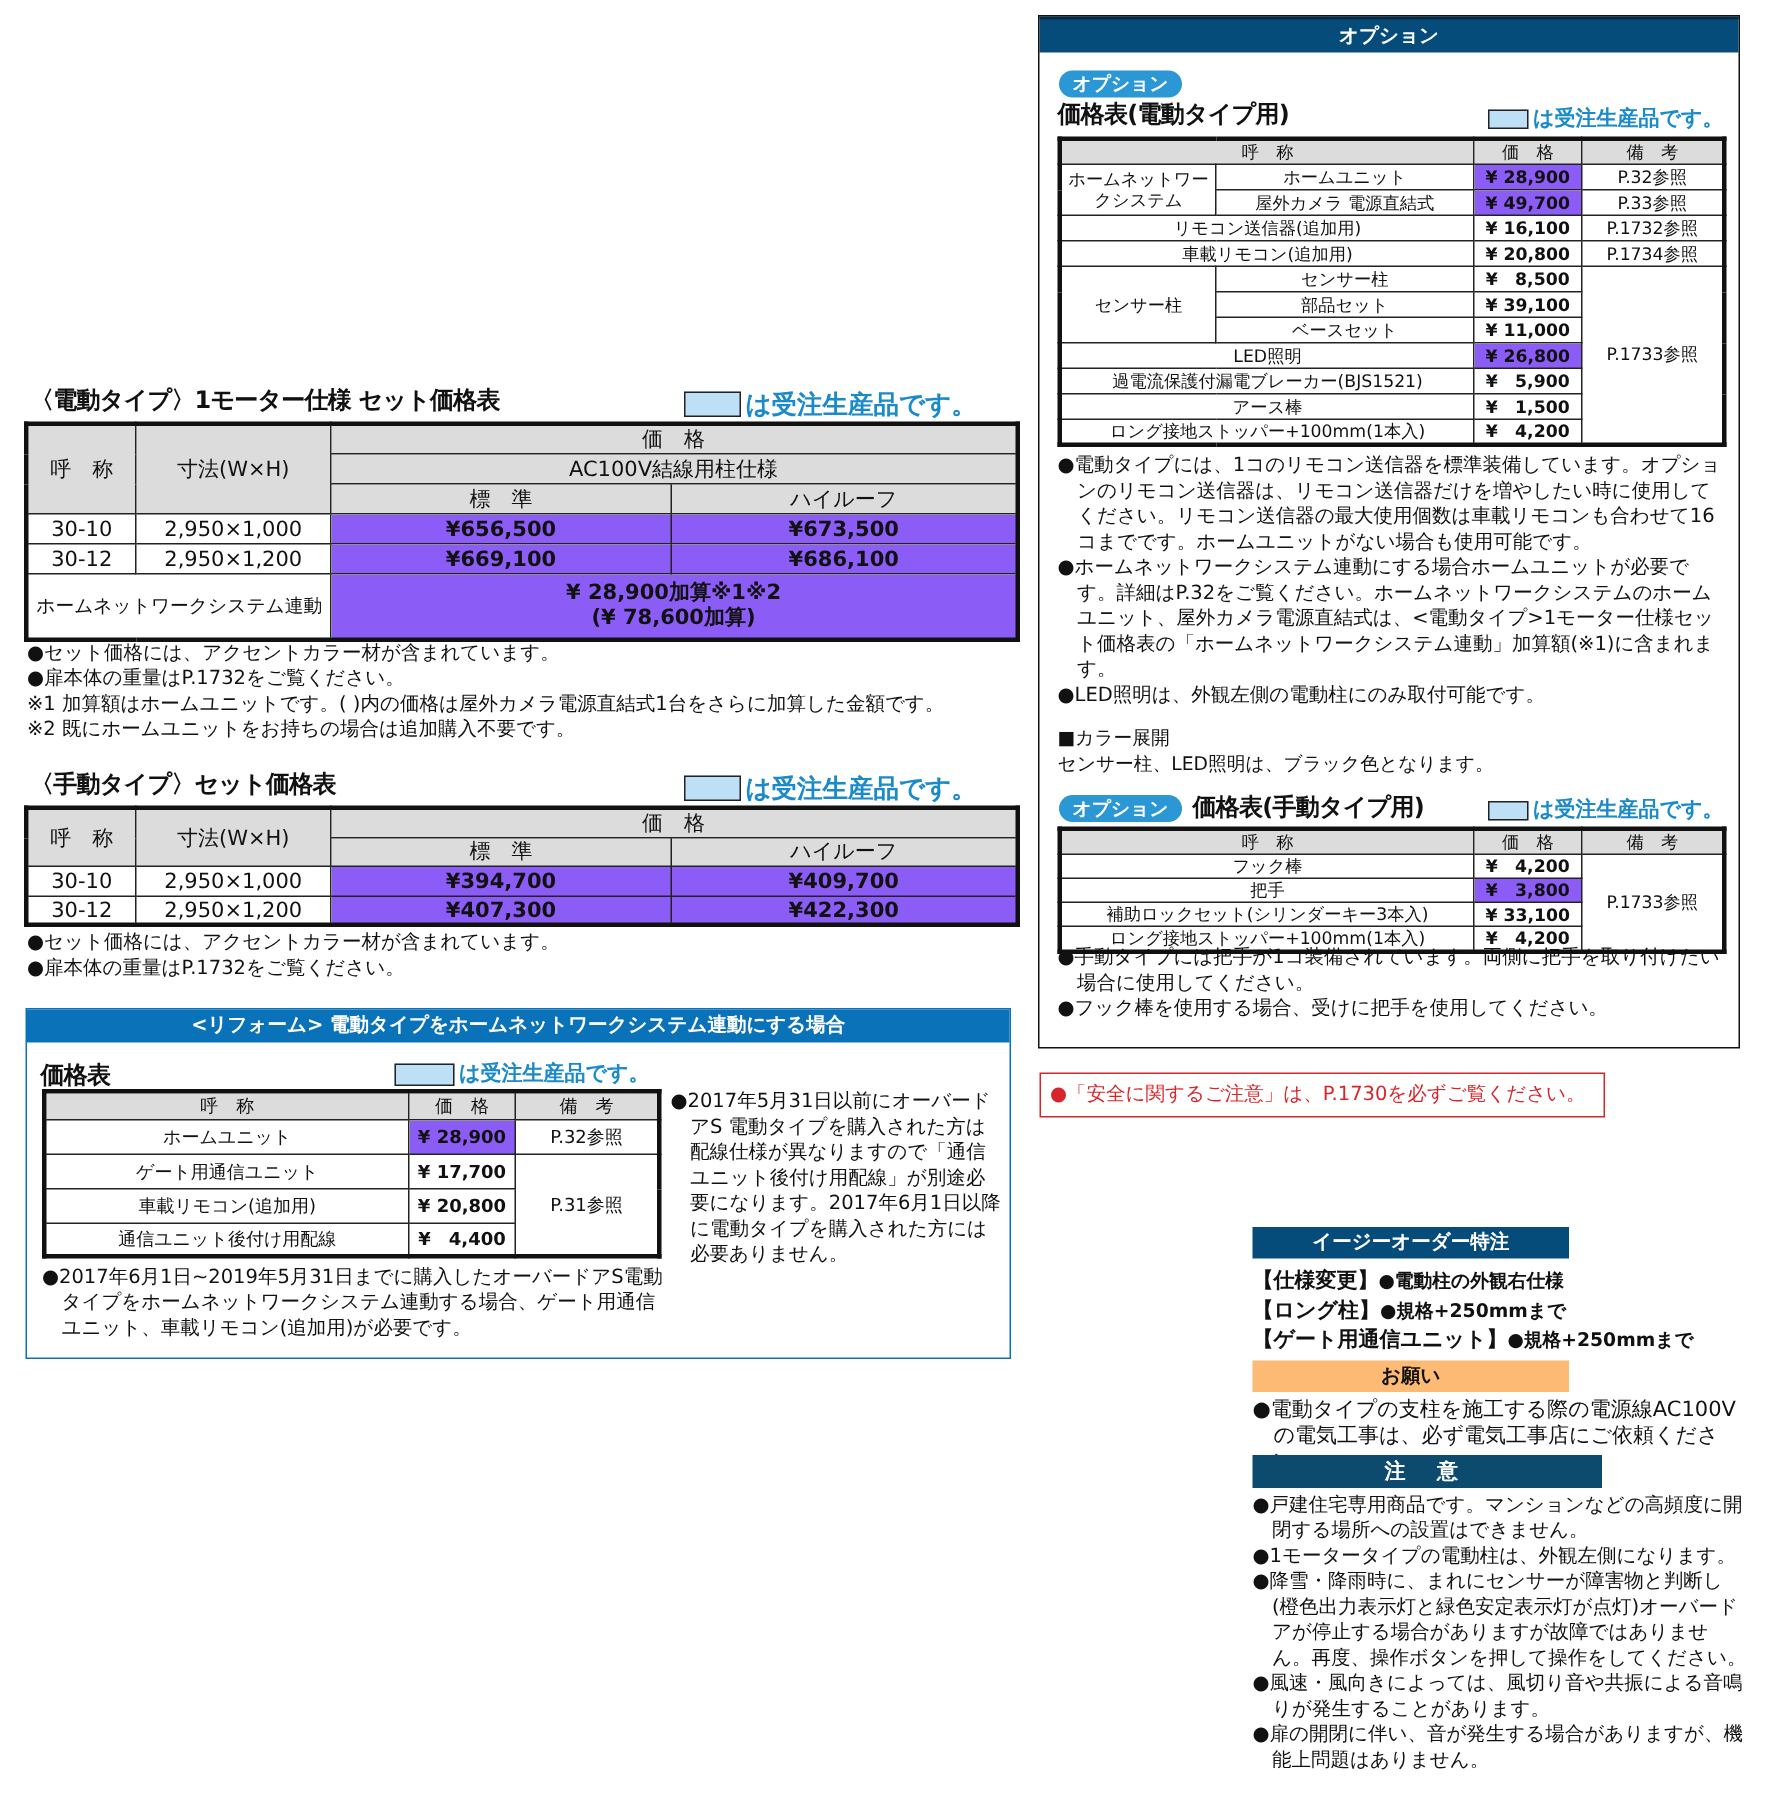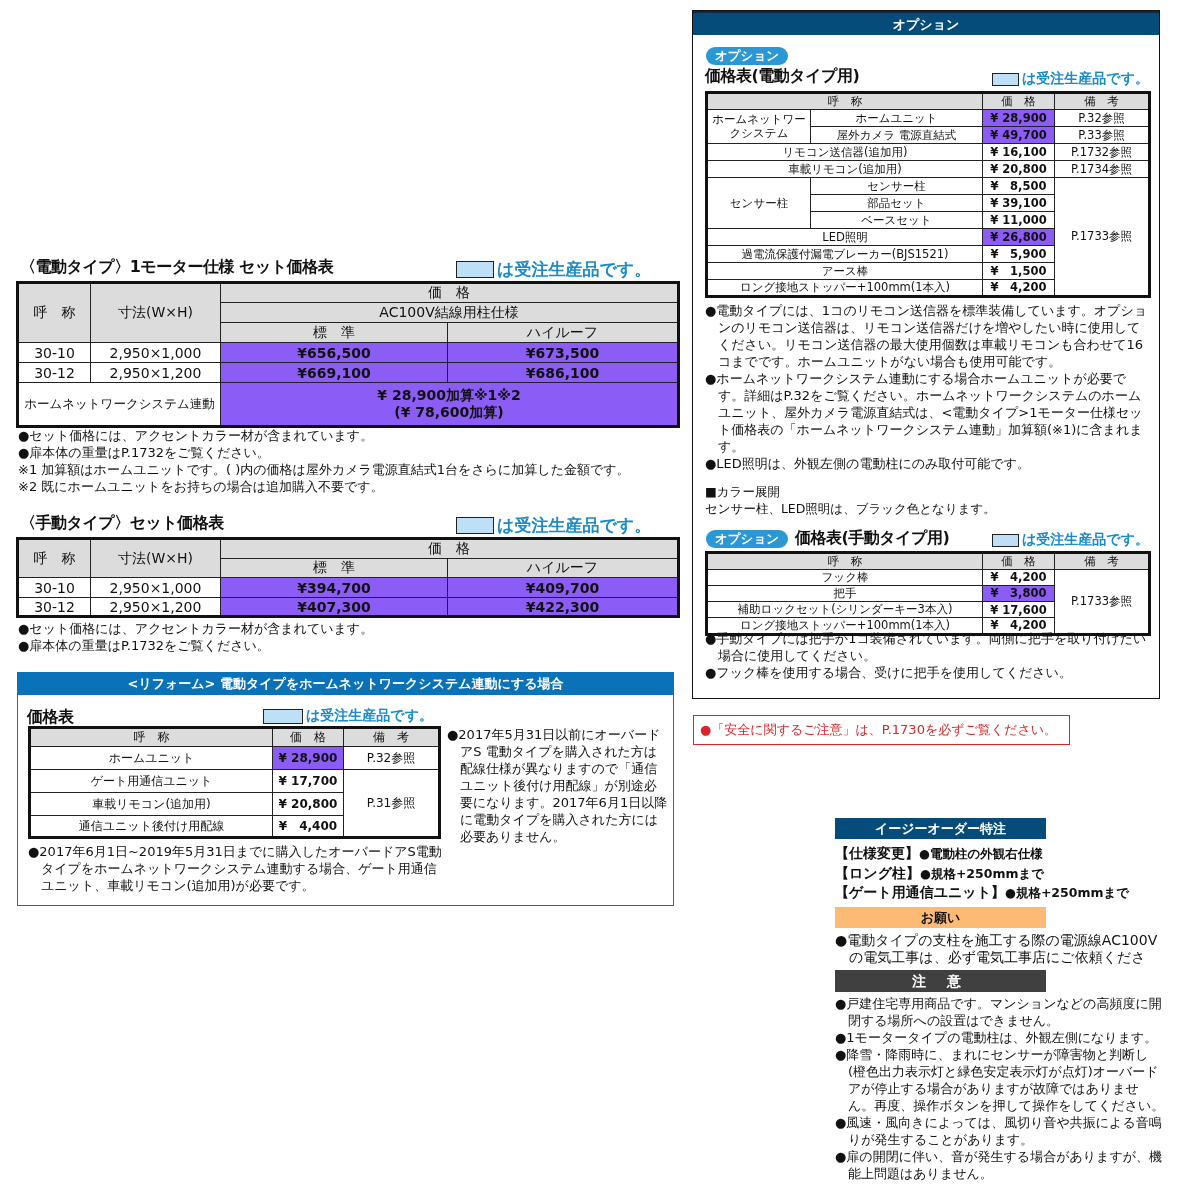--- a/index.html
+++ b/index.html
@@ -36,21 +36,21 @@
   
   .opt-panel { position: absolute; left: 692px; top: 10px; width: 468px; height: 689px; border: 1.5px solid #111; }
   .opt-head { background: #064c7b; color: #fff; font-weight: bold; text-align: center; font-size: 13px; height: 24px; line-height: 24px; border-top: 2px solid #0a2a44; }
   .pill { display: inline-block; background: #2b97d4; color: #fff; font-weight: bold; border-radius: 10px; padding: 0 9px; font-size: 12.5px; height: 18px; line-height: 18px; }
 
   .safety { position: absolute; left: 693px; top: 715px; width: 377px; height: 30px; border: 1.5px solid #d7262b; color: #d7262b; font-size: 13px; line-height: 27px; padding-left: 6px; white-space: nowrap; }
 
   .easy-head { position: absolute; left: 835px; top: 818px; width: 211px; height: 21px; background: #064c7b; color: #fff; font-weight: bold; text-align: center; line-height: 21px; font-size: 13px; }
   .easy-line { position: absolute; left: 835px; font-weight: bold; font-size: 14px; white-space: nowrap; }
   .yellow-bar { position: absolute; left: 835px; top: 907px; width: 211px; height: 21px; background: #fdba74; font-weight: bold; text-align: center; line-height: 21px; font-size: 13px; }
-  .red-bar { position: absolute; left: 835px; top: 970px; width: 211px; height: 22px; background: #404040; color: #fff; font-weight: bold; text-align: center; line-height: 22px; font-size: 14px; letter-spacing: 8px; }
+  .red-bar { position: absolute; left: 835px; top: 970px; width: 233px; height: 22px; background: #0c4a6e; color: #fff; font-weight: bold; text-align: center; line-height: 22px; font-size: 14px; letter-spacing: 8px; }
 </style>
 </head>
 <body>
 
 <div class="abs sec-title" style="left:20px; top:257px; font-size:16px;">〈電動タイプ〉1モーター仕様 セット価格表</div>
 <div class="abs legend" style="left:456px; top:258px; font-size:17px;">
   <span class="swatch" style="width:38px; height:17px;"></span>
   <span class="legend-text">は受注生産品です。</span>
 </div>
 
@@ -303,21 +303,21 @@
     <td>フック棒</td>
     <td class="price">¥　4,200</td>
     <td rowspan="4">P.1733参照</td>
   </tr>
   <tr style="height:15px">
     <td>把手</td>
     <td class="ord price">¥　3,800</td>
   </tr>
   <tr style="height:15px">
     <td>補助ロックセット(シリンダーキー3本入)</td>
-    <td class="price">¥ 17,600</td>
+    <td class="price">¥ 33,100</td>
   </tr>
   <tr style="height:15px">
     <td>ロング接地ストッパー+100mm(1本入)</td>
     <td class="price">¥　4,200</td>
   </tr>
 </tbody>
   </table>
 
 <div class="notes" style="left:705px; top:630px; width:445px; font-size:13px; line-height:17px;">
   <p class="hang">●手動タイプには把手が1コ装備されています。両側に把手を取り付けたい場合に使用してください。</p>

